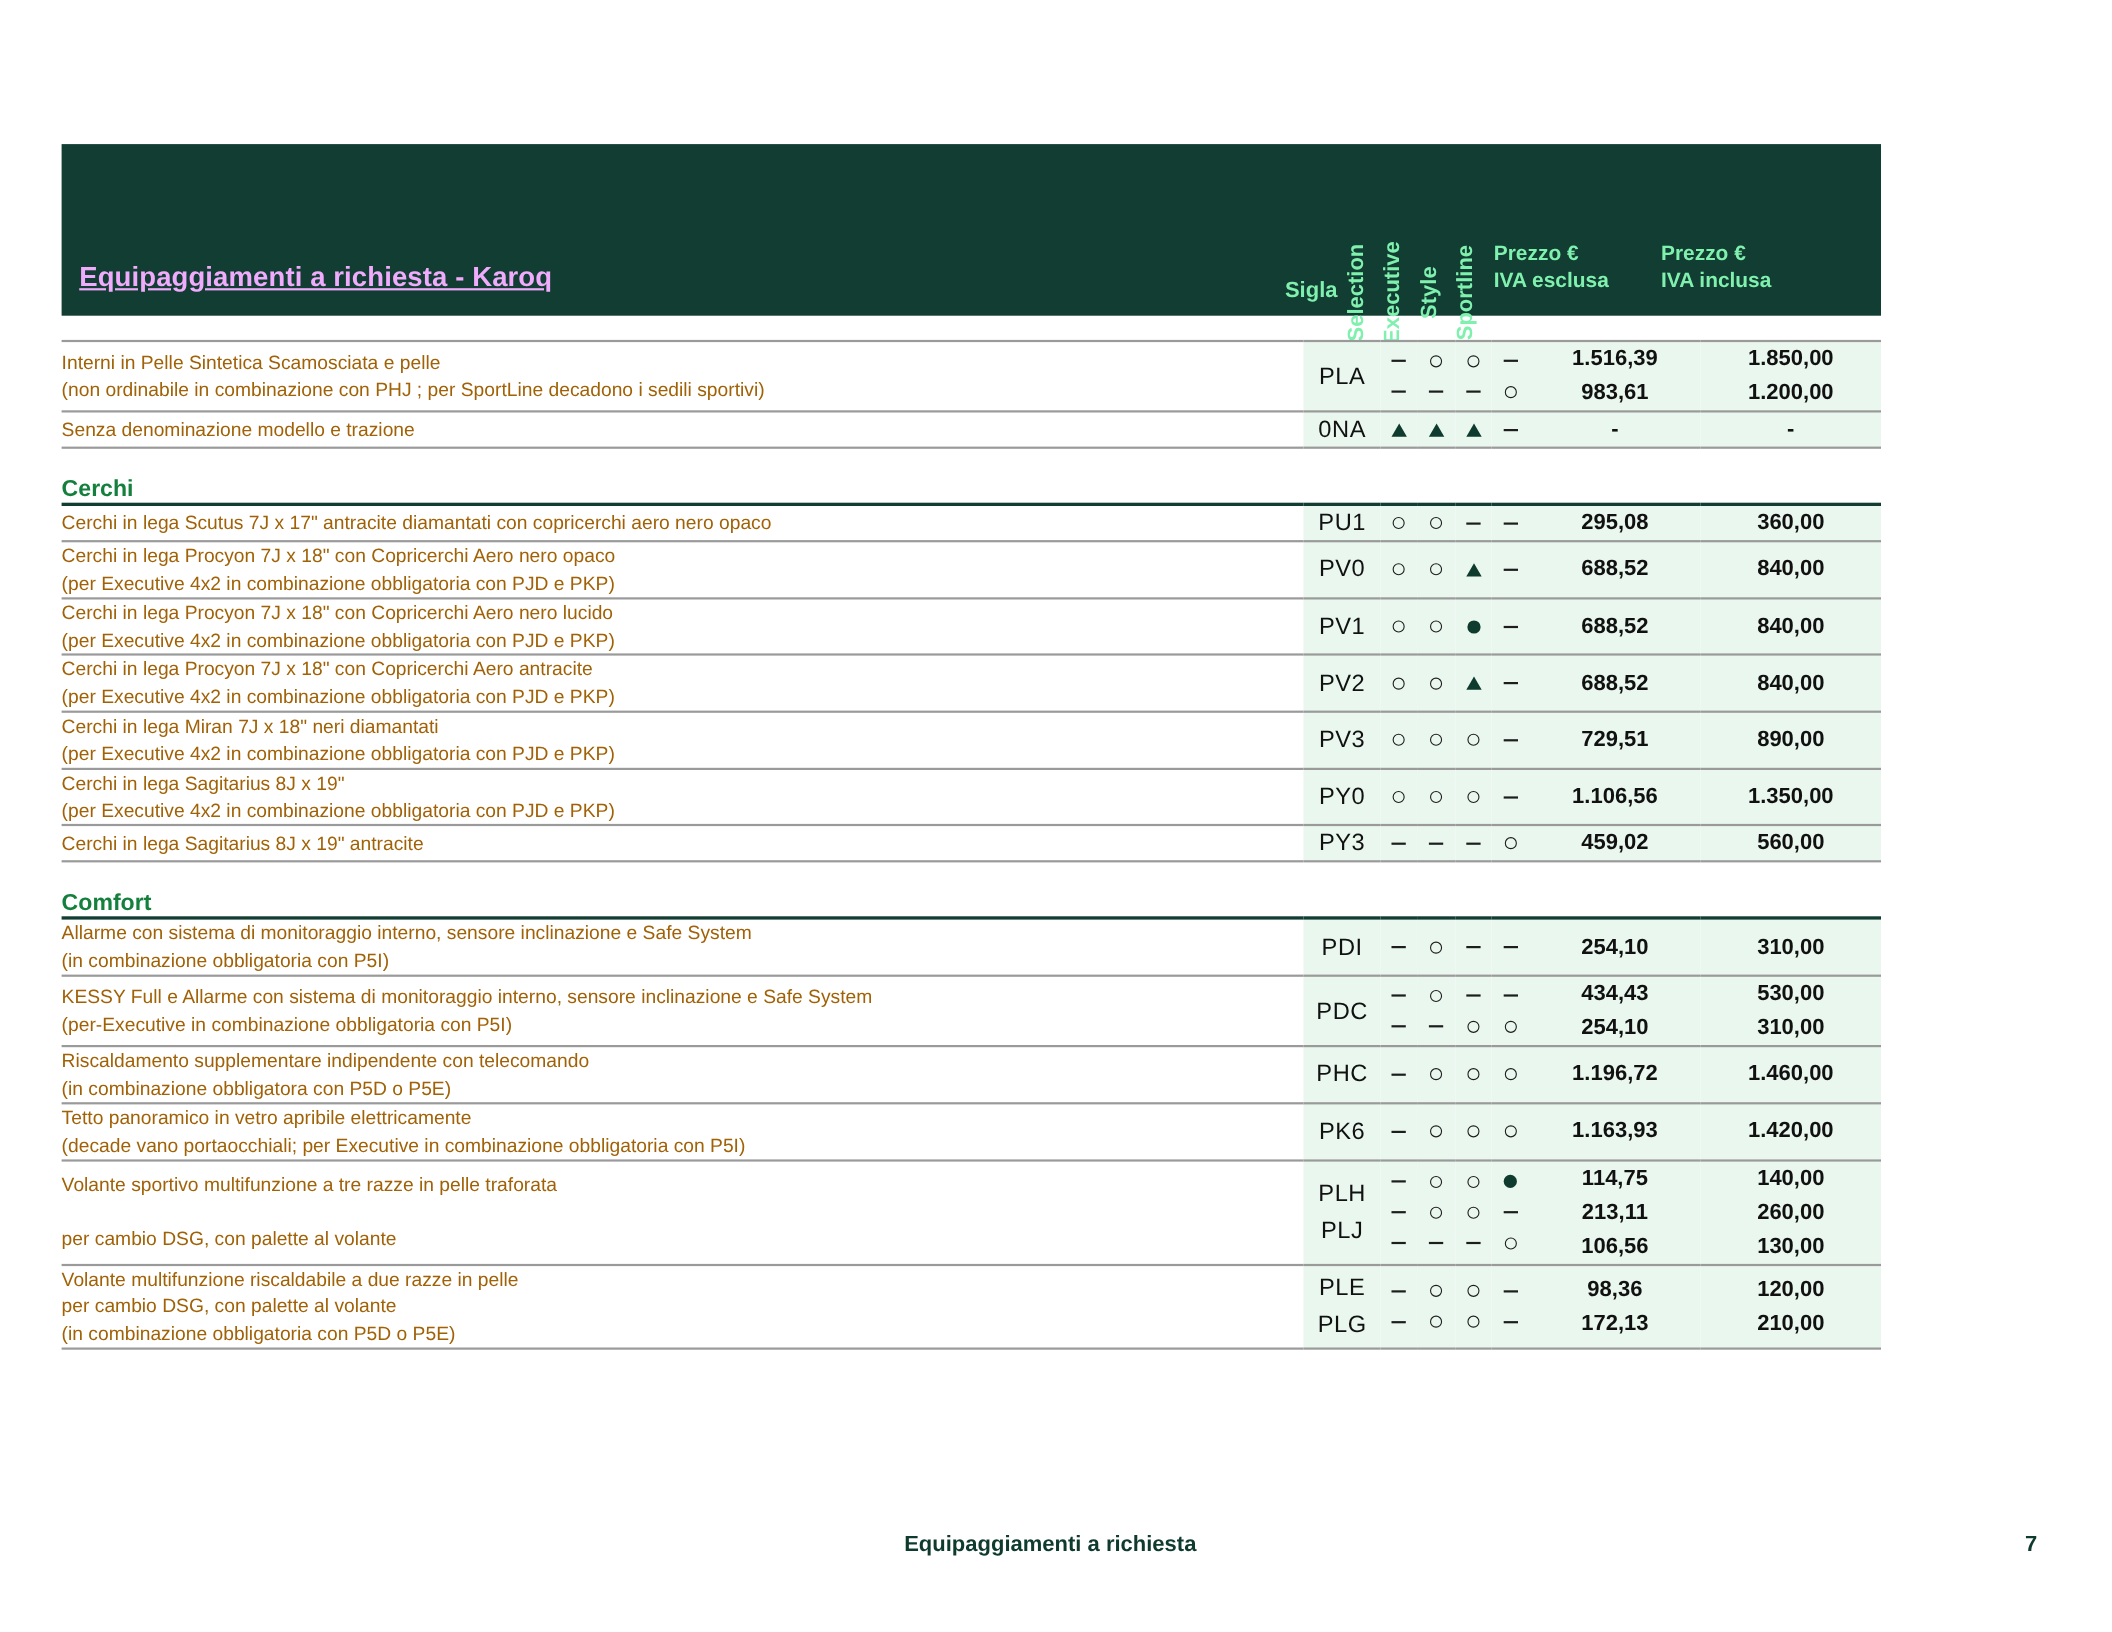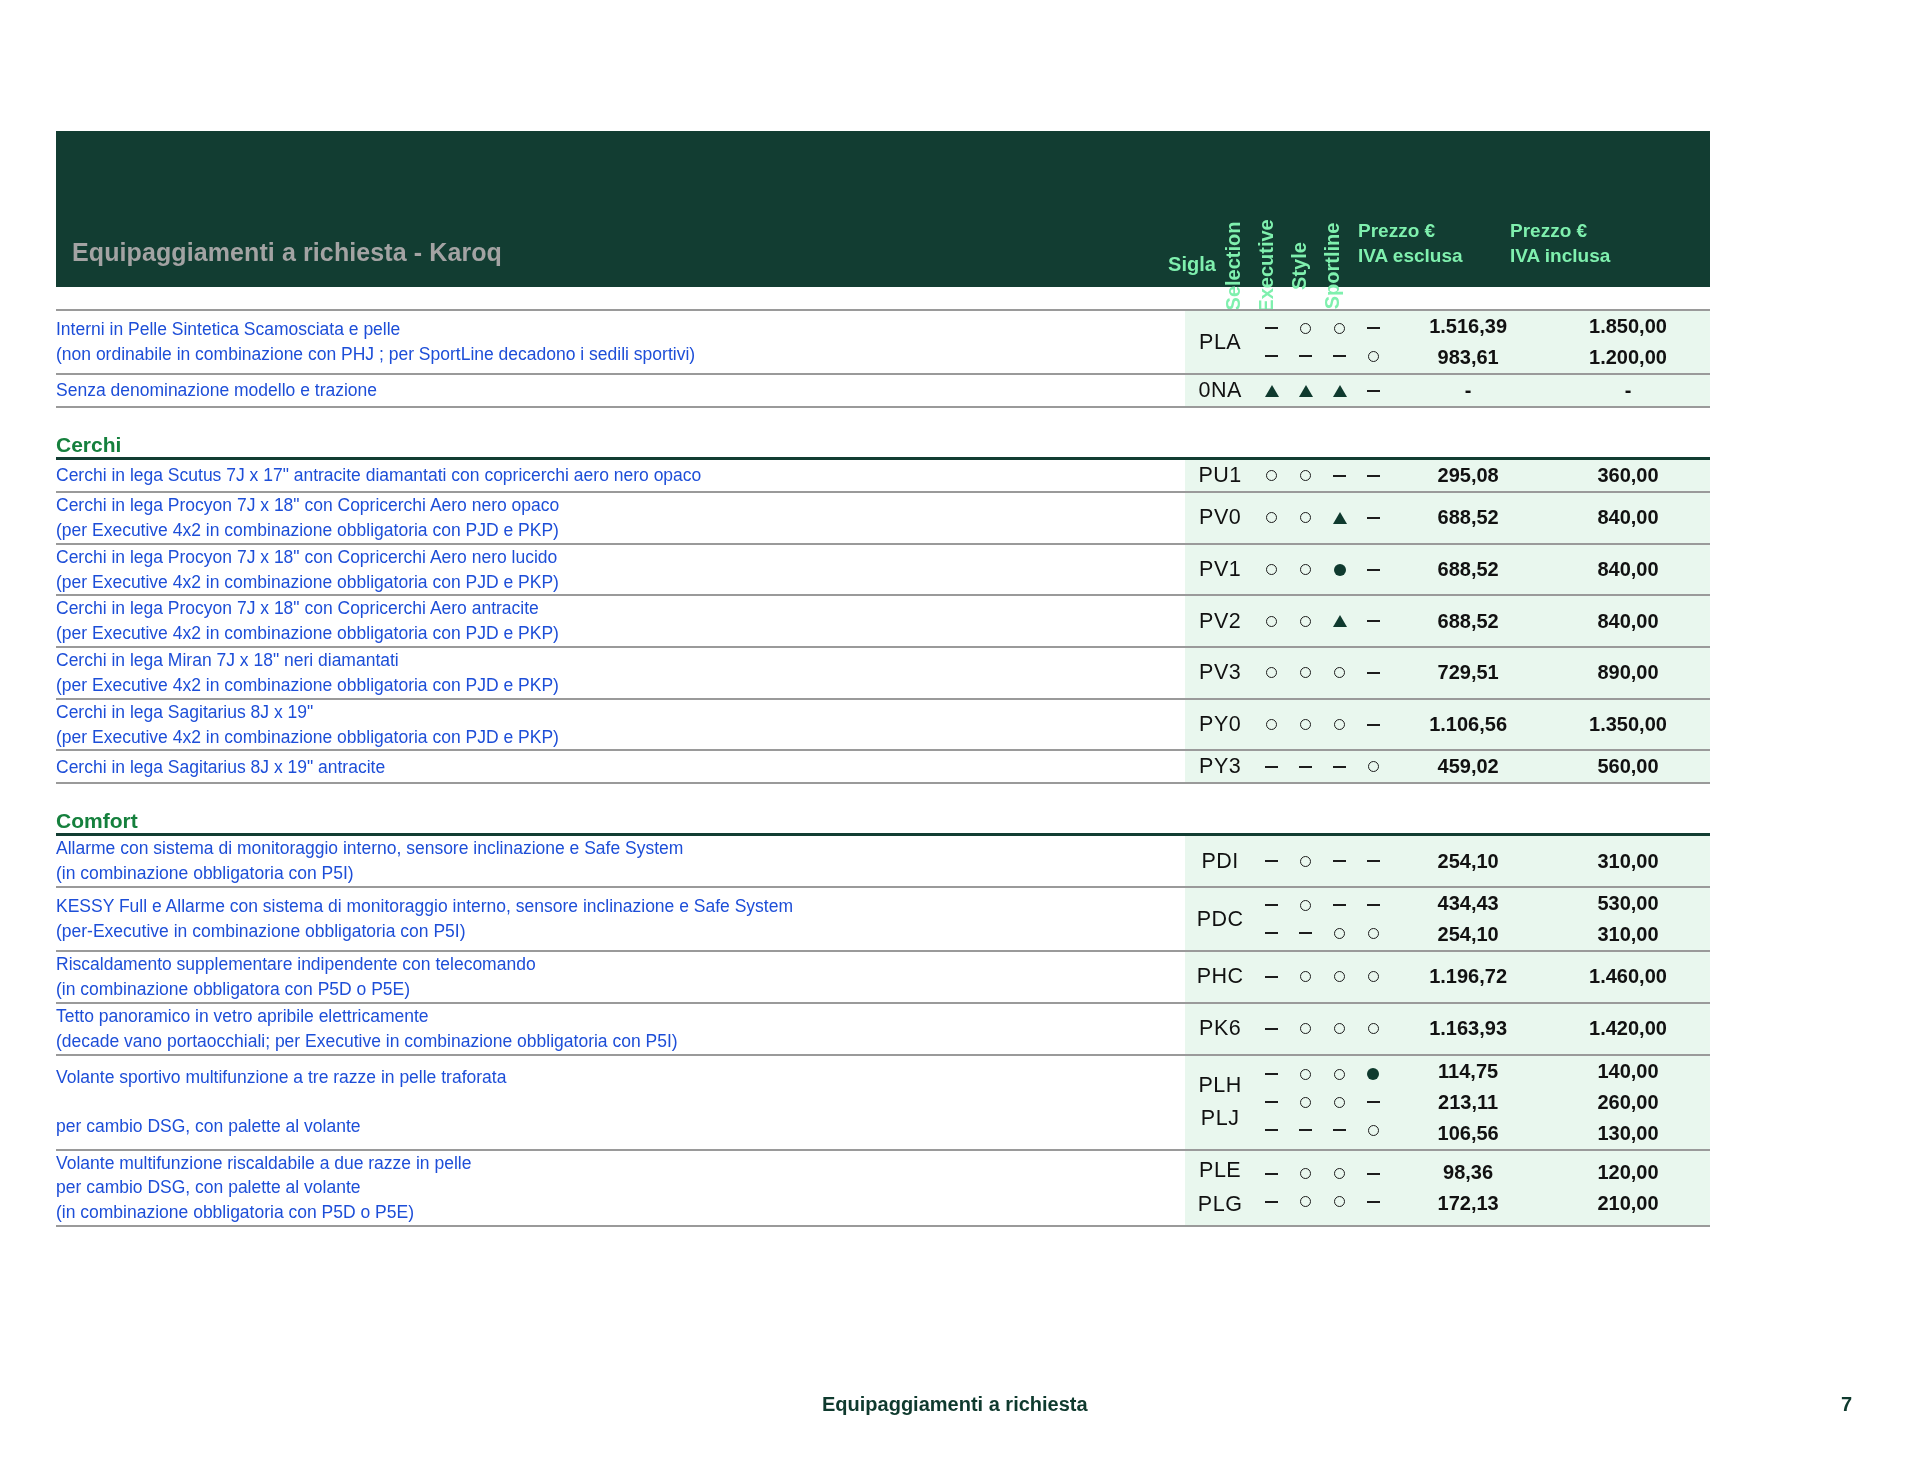--- a/index.html
+++ b/index.html
@@ -19,28 +19,29 @@
   
   .hdr {
     position: absolute;
     left: 56px; top: 131px;
     width: 1654px; height: 156px;
     background: #123d32;
     display: flex;
     align-items: flex-end;
   }
   .hdr-title {
-    color: #a3a3a3;
+    color: #f0abfc;
     font-size: 25px;
     font-weight: bold;
     letter-spacing: .1px;
     padding: 0 0 20px 16px;
     white-space: nowrap;
     flex: 0 0 auto;
     width: 1102px;
+    text-decoration: underline;
   }
   .hdr-sigla {
     color: #7ff0ae;
     font-size: 20px;
     font-weight: bold;
     width: 68px;
     text-align: center;
     padding-bottom: 11px;
   }
   .hdr-vert {
@@ -84,21 +85,21 @@
   table.opt td { padding: 0; vertical-align: middle; }
 
   col.c-desc  { width: 1102px; }
   col.c-sigla { width: 68px; }
   col.c-mark  { width: 33px; }
   col.c-p1    { width: 152px; }
   col.c-p2    { width: 160px; }
 
   .desc {
     font-size: 17.5px;
-    color: #1d4ed8;
+    color: #a16207;
     line-height: 1.42;
     padding: 5px 6px 5px 8px;
     border-top: 2px solid #9a9a9a;
     border-bottom: 2px solid #9a9a9a;
     background: #fff;
   }
   .desc .ln { display: block; white-space: nowrap; }
   .desc .blank { display: block; height: 24px; }
 
   .cell {

